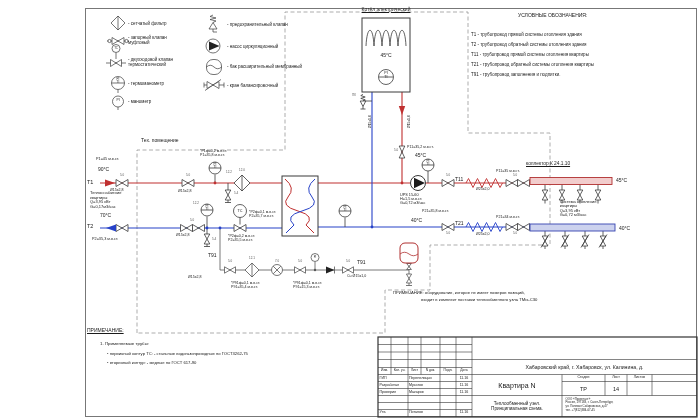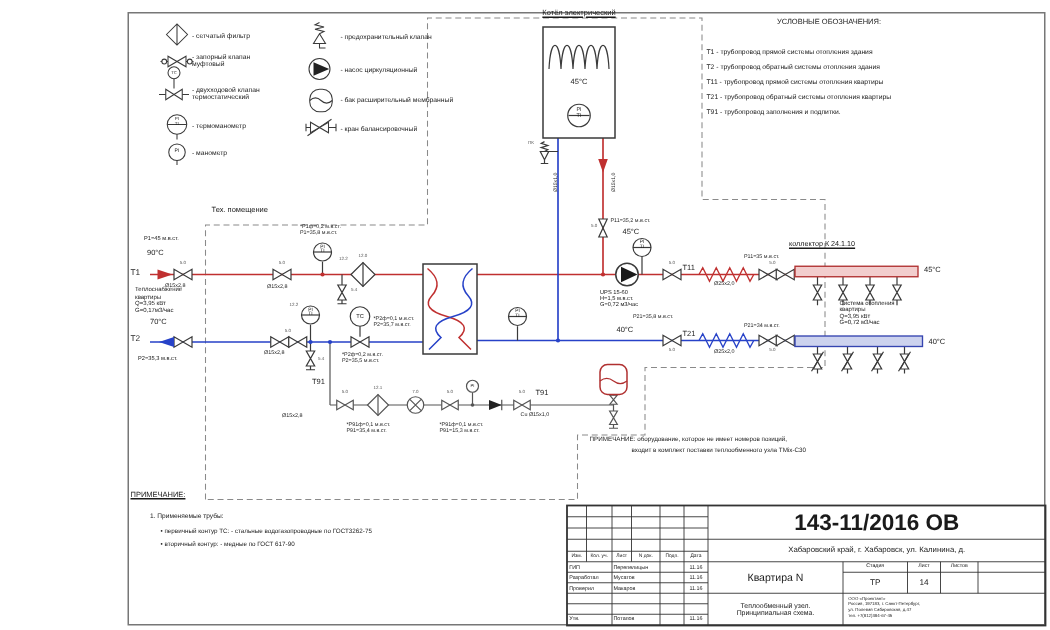--- a/index.html
+++ b/index.html
@@ -243,21 +243,20 @@
   <div class="lbl" style="left:471px;top:71.5px;font-size:4.5px">Т91 - трубопровод заполнения и подпитки.</div>
 
   <div class="lbl u" style="left:87px;top:328px;font-size:5px">ПРИМЕЧАНИЕ:</div>
   <div class="lbl" style="left:100px;top:341px;font-size:4.4px">1. Применяемые трубы:</div>
   <div class="lbl" style="left:107px;top:351.5px;font-size:4.2px">• первичный контур ТС: - стальные водогазопроводные по ГОСТ3262-75</div>
   <div class="lbl" style="left:107px;top:361px;font-size:4.2px">• вторичный контур: - медные по ГОСТ 617-90</div>
 
   <div class="lbl" style="left:393px;top:291px;font-size:4.2px">ПРИМЕЧАНИЕ: оборудование, которое не имеет номеров позиций,</div>
   <div class="lbl" style="left:421px;top:297.5px;font-size:4.2px">входит в комплект поставки теплообменного узла TMix-C30</div>
 
-  <div class="cell" style="left:472px;top:337px;width:225px;height:22.5px;font-size:15px;font-weight:600">143-11/2016 ОВ</div>
   <div class="cell" style="left:472px;top:359.5px;width:225px;height:15px;font-size:5.2px">Хабаровский край, г. Хабаровск, ул. Калинина, д.</div>
   <div class="ctr" style="left:384.5px;top:368.4px;font-size:3.3px">Изм.</div>
   <div class="ctr" style="left:399.5px;top:368.4px;font-size:3.3px">Кол. уч.</div>
   <div class="ctr" style="left:414.5px;top:368.4px;font-size:3.3px">Лист</div>
   <div class="ctr" style="left:430.5px;top:368.4px;font-size:3.3px">N док.</div>
   <div class="ctr" style="left:448px;top:368.4px;font-size:3.3px">Подп.</div>
   <div class="ctr" style="left:464px;top:368.4px;font-size:3.3px">Дата</div>
 
   <div class="lbl" style="left:379.5px;top:375.6px;font-size:3.6px">ГИП</div>
   <div class="lbl" style="left:409px;top:375.6px;font-size:3.6px">Перепелицын</div>

